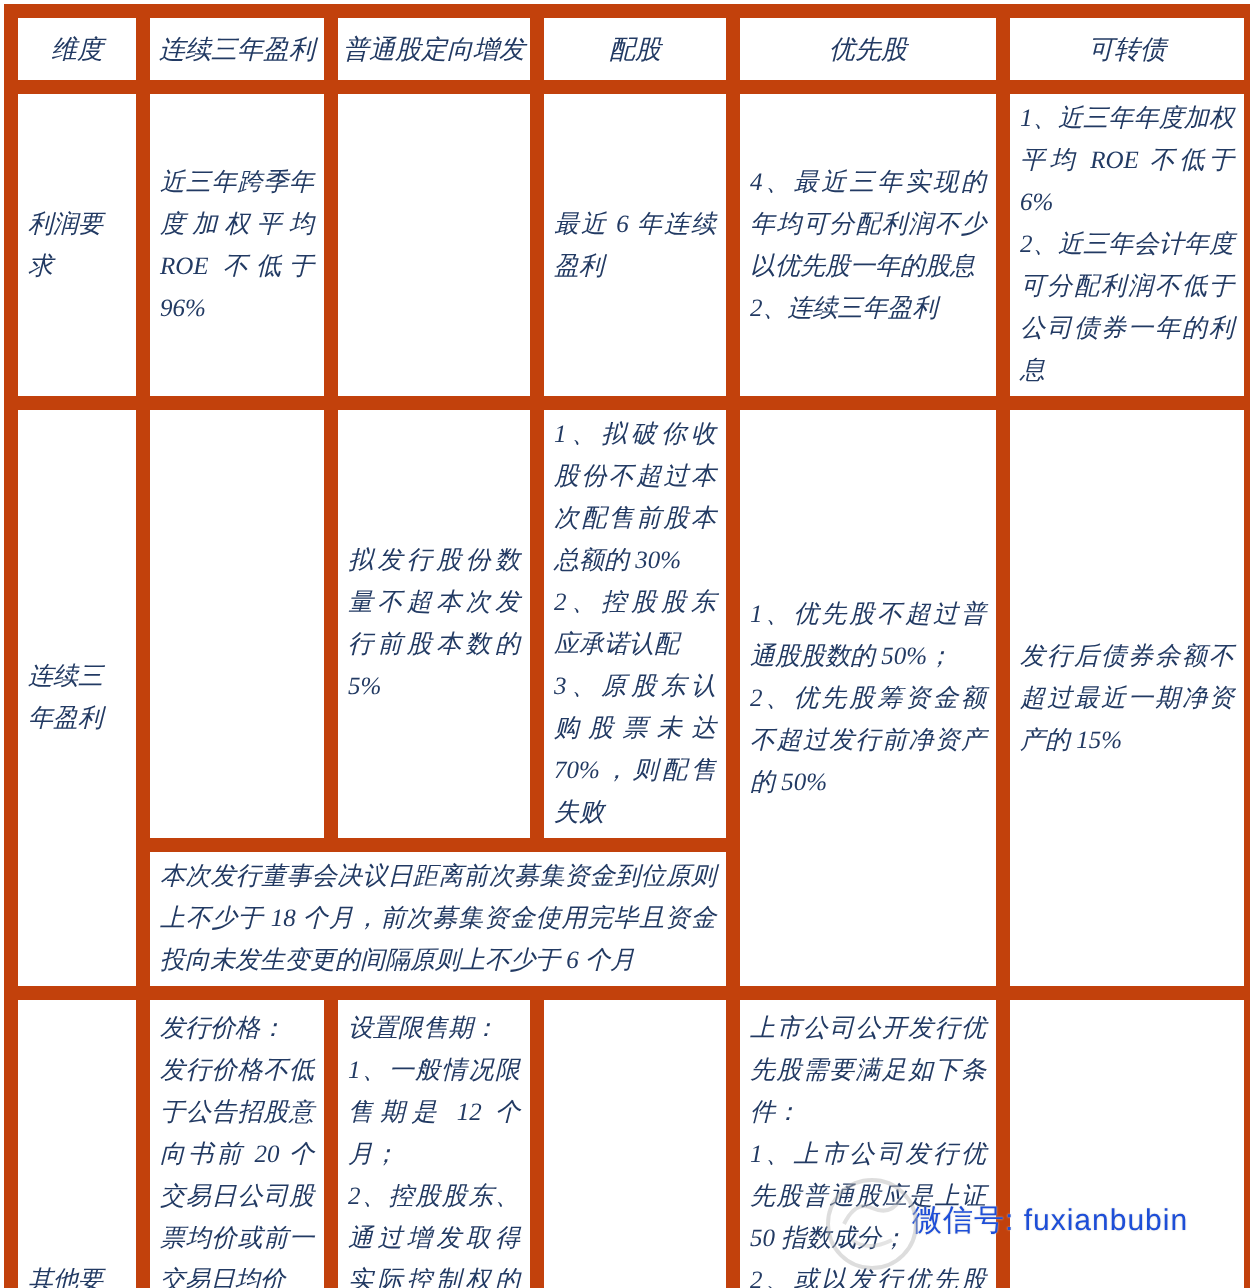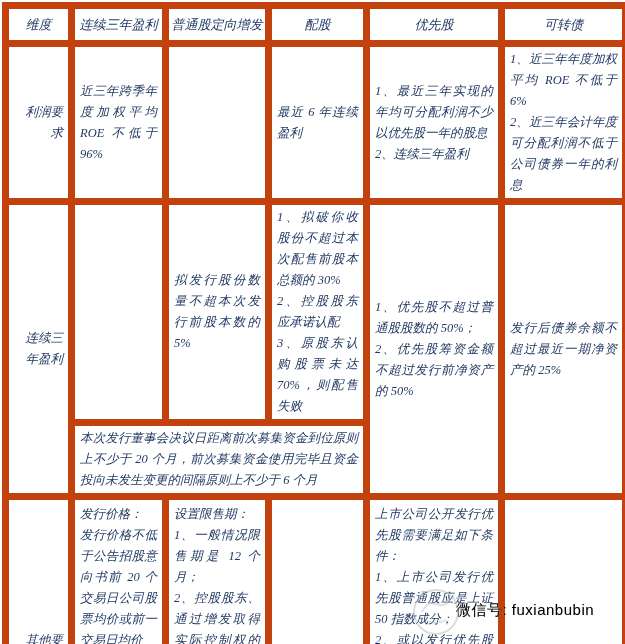--- a/index.html
+++ b/index.html
@@ -27,21 +27,21 @@
     font-weight:normal;
     font-style:italic;
   }
   .cmp th{
     font-size:13px;
     text-align:center;
     height:27px;
     padding:2px 2px;
   }
   .label-cell{
-    text-align:right;
+    text-align:left;
     font-size:13px;
   }
   .cell{
     white-space:pre-line;
     text-align:justify;
     text-justify:inter-ideograph;
   }
   .tight{line-height:19px;}
   .mid{line-height:20px;}
   tr.r1{height:101px;}
@@ -60,21 +60,21 @@
     position:absolute;
     left:408px;top:580px;
     width:215px;height:60px;
     display:flex;align-items:center;
     pointer-events:none;
     z-index:5;
   }
   .wm-emblem{flex:0 0 auto;opacity:0.45;margin-right:-8px;}
   .wm-text{
     font-size:15px;
-    color:#000000;
+    color:#1d4ed8;
     font-family:"Liberation Sans","DejaVu Sans",sans-serif;
     letter-spacing:0.5px;
     white-space:nowrap;
     text-shadow:0 0 1px #cfcfcf;
   }
 </style>
 </head>
 <body>
 
 <div class="canvas">
@@ -97,40 +97,40 @@
       <th>配股</th>
       <th>优先股</th>
       <th>可转债</th>
     </tr>
 
     <tr class="r1">
       <td class="label-cell">利润要求</td>
       <td class="cell">近三年跨季年度加权平均 ROE 不低于 96%</td>
       <td class="cell"></td>
       <td class="cell">最近 6 年连续盈利</td>
-      <td class="cell">1、最近三年实现的年均可分配利润不少以优先股一年的股息
+      <td class="cell">4、最近三年实现的年均可分配利润不少以优先股一年的股息
 2、连续三年盈利</td>
       <td class="cell tight">1、近三年年度加权平均 ROE 不低于 6%
 2、近三年会计年度可分配利润不低于公司债券一年的利息</td>
     </tr>
 
     <tr class="r2a">
       <td class="label-cell" rowspan="2">连续三年盈利</td>
       <td class="cell"></td>
       <td class="cell">拟发行股份数量不超本次发行前股本数的 5%</td>
       <td class="cell">1、拟破你收股份不超过本次配售前股本总额的 30%
 2、控股股东应承诺认配
 3、原股东认购股票未达 70%，则配售失败</td>
       <td class="cell" rowspan="2">1、优先股不超过普通股股数的 50%；
 2、优先股筹资金额不超过发行前净资产的 50%</td>
-      <td class="cell" rowspan="2">发行后债券余额不超过最近一期净资产的 25%</td>
+      <td class="cell" rowspan="2">发行后债券余额不超过最近一期净资产的 15%</td>
     </tr>
 
     <tr class="r2b">
-      <td class="note-cell" colspan="3">本次发行董事会决议日距离前次募集资金到位原则上不少于 20 个月，前次募集资金使用完毕且资金投向未发生变更的间隔原则上不少于 6 个月</td>
+      <td class="note-cell" colspan="3">本次发行董事会决议日距离前次募集资金到位原则上不少于 18 个月，前次募集资金使用完毕且资金投向未发生变更的间隔原则上不少于 6 个月</td>
     </tr>
 
     <tr class="r3">
       <td class="label-cell">其他要求</td>
       <td class="cell">发行价格：
 发行价格不低于公告招股意向书前 20 个交易日公司股票均价或前一交易日均价</td>
       <td class="cell">设置限售期：
 1、一般情况限售期是 12 个月；
 2、控股股东、通过增发取得实际控制权的股东，引入的战略投资者限售期是 36 个月</td>
       <td class="cell"></td>

